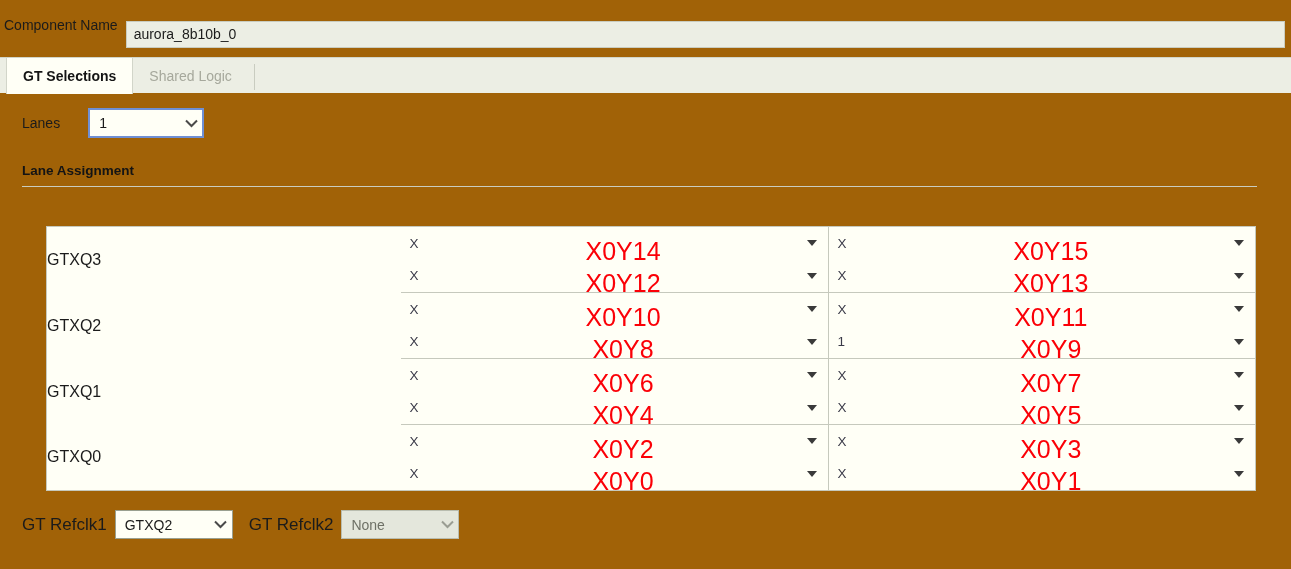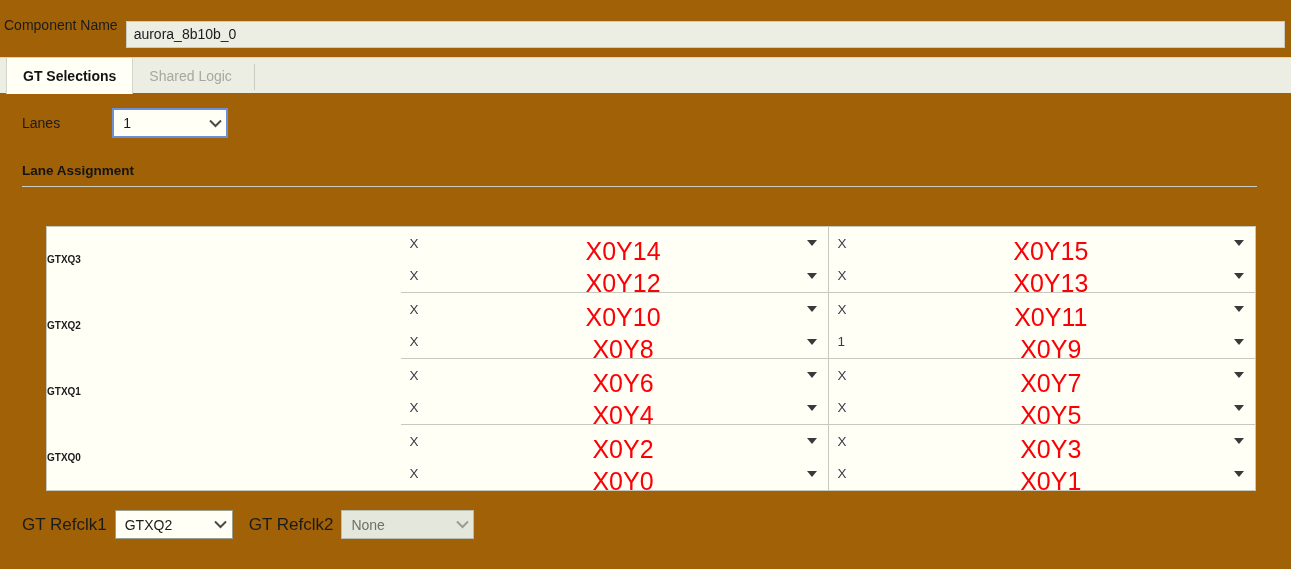--- a/index.html
+++ b/index.html
@@ -79,21 +79,21 @@
   }
 
   
   .lanes-row {
     position: absolute;
     left: 22px; top: 108px;
     display: flex; align-items: center;
   }
   .lanes-label {
     font-size: 14px; color: #1b1b1b;
-    margin-right: 52px;
+    margin-right: 28px;
   }
   .combo {
     position: relative;
     box-sizing: border-box;
     display: flex; align-items: center;
     background: #fffff6;
     border: 1px solid #9aa090;
     font-size: 14px;
     color: #1b1b1b;
   }
@@ -145,27 +145,26 @@
     background: #fffff6;
     table-layout: fixed;
   }
   .lane-table td {
     padding: 0;
     border: 0;
     background: #fffff6;
   }
   .quad-cell {
     width: 354px;
-    font-size: 10px;
+    font-size: 16px;
     color: #1b1b1b;
     padding-left: 14px;
     box-sizing: border-box;
     border-right: 1px solid #c6c9bd;
     vertical-align: middle;
-    font-weight: bold;
   }
   .slot-cell {
     height: 33px;
     box-sizing: border-box;
     position: relative;
     border-bottom: 1px solid #e2e4da;
   }
   .slot-cell.right { border-left: 1px solid #c6c9bd; }
   tr.quad-end .slot-cell,
   tr.quad-end .quad-cell { border-bottom: 1px solid #c6c9bd; }
@@ -213,21 +212,21 @@
   }
   .footer-label {
     font-size: 17px; color: #1b1b1b;
     white-space: nowrap;
   }
   #refclk1-combo {
     width: 118px; height: 29px;
     margin-left: 8px;
   }
   #refclk2-combo {
-    width: 133px; height: 29px;
+    width: 118px; height: 29px;
     margin-left: 8px;
     background: #e4e7dc;
     border: 1px solid #b9bdaf;
     color: #6e7166;
   }
   #refclk2-combo .chev { color: #9a9d92; }
   .footer-gap { width: 16px; }
 </style>
 </head>
 <body>

